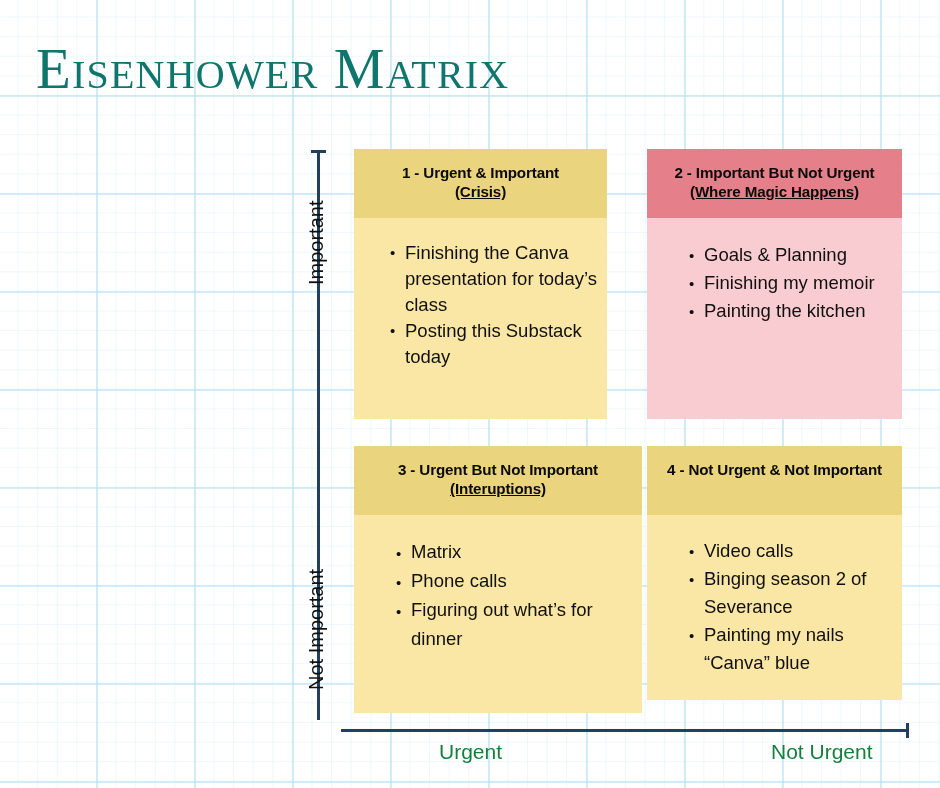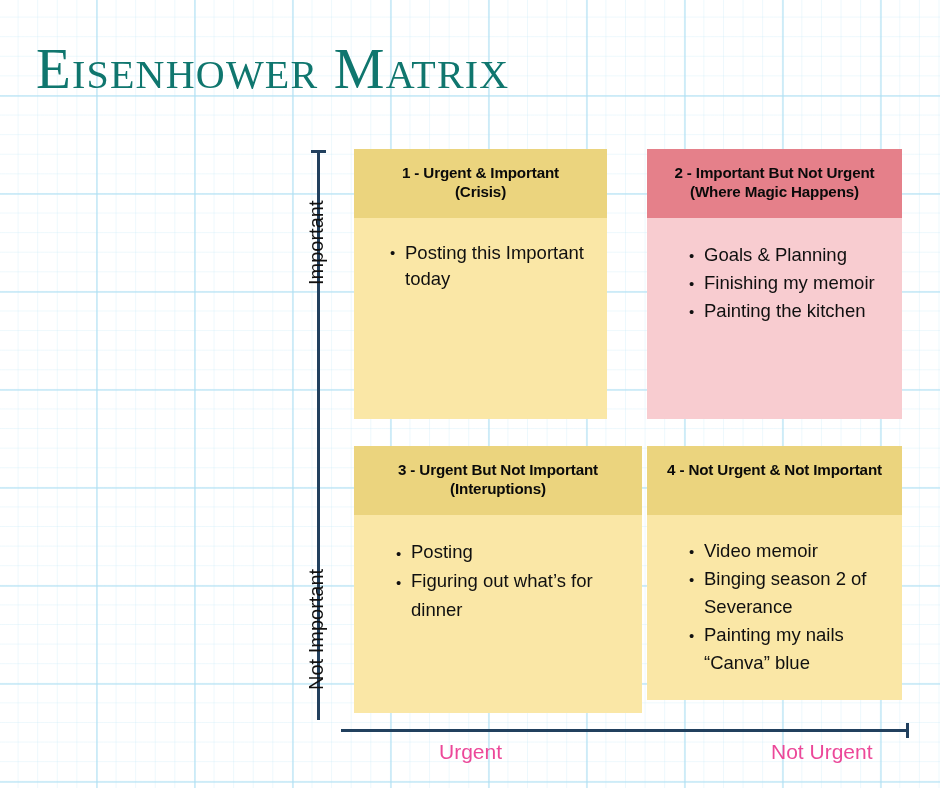--- a/index.html
+++ b/index.html
@@ -85,21 +85,21 @@
     white-space: nowrap;
     transform-origin: 0 0;
     transform: rotate(-90deg);
   }
   #label-important     { left: 305px; top: 285px; }
   #label-not-important { left: 305px; top: 690px; }
 
   .axis-label-h {
     position: absolute;
     font-size: 21px;
-    color: #ec4899;
+    color: #15803d;
     white-space: nowrap;
     top: 740px;
   }
   #label-urgent     { left: 439px; }
   #label-not-urgent { left: 771px; }
 
   
   .quadrant {
     position: absolute;
     box-sizing: border-box;
@@ -114,21 +114,21 @@
     box-sizing: border-box;
     text-align: center;
     font-weight: bold;
     font-size: 15.2px;
     line-height: 19px;
     color: #0a0a0a;
     letter-spacing: -0.15px;
     padding: 14px 6px 0 6px;
     height: 69px;
   }
-  .q-head .line2 { display: block; }
+  .q-head .line2 { display: block; text-decoration: underline; }
 
   .q-body {
     padding: 0;
     margin: 0;
   }
   .q-list {
     list-style: none;
     margin: 0;
     padding: 0;
   }
@@ -189,21 +189,22 @@
 <div class="axis-label-h" id="label-urgent">Urgent</div>
 <div class="axis-label-h" id="label-not-urgent">Not Urgent</div>
 
 <div class="quadrant gold" id="q1">
   <div class="q-head">
     <span>1 - Urgent &amp; Important</span>
     <span class="line2">(Crisis)</span>
   </div>
   <div class="q-body">
     <ul class="q-list">
-        <li>Posting this Important today</li>
+        <li>Finishing the Canva presentation for today’s class</li>
+        <li>Posting this Substack today</li>
       </ul>
   </div>
 </div>
 
 <div class="quadrant pink" id="q2">
   <div class="q-head">
     <span>2 - Important But Not Urgent</span>
     <span class="line2">(Where Magic Happens)</span>
   </div>
   <div class="q-body">
@@ -215,30 +216,31 @@
   </div>
 </div>
 
 <div class="quadrant gold" id="q3">
   <div class="q-head">
     <span>3 - Urgent But Not Important</span>
     <span class="line2">(Interuptions)</span>
   </div>
   <div class="q-body">
     <ul class="q-list">
-        <li>Posting</li>
+        <li>Matrix</li>
+        <li>Phone calls</li>
         <li>Figuring out what’s for dinner</li>
       </ul>
   </div>
 </div>
 
 <div class="quadrant gold" id="q4">
   <div class="q-head">
     <span>4 - Not Urgent &amp; Not Important</span>
   </div>
   <div class="q-body">
     <ul class="q-list">
-        <li>Video memoir</li>
+        <li>Video calls</li>
         <li>Binging season 2 of Severance</li>
         <li>Painting my nails “Canva” blue</li>
       </ul>
   </div>
 </div>
 
 </body></html>

